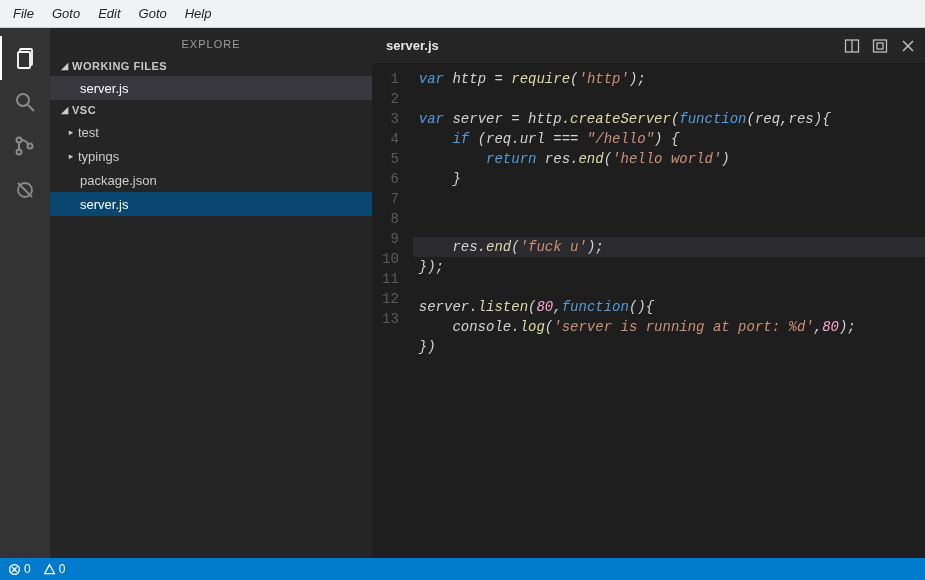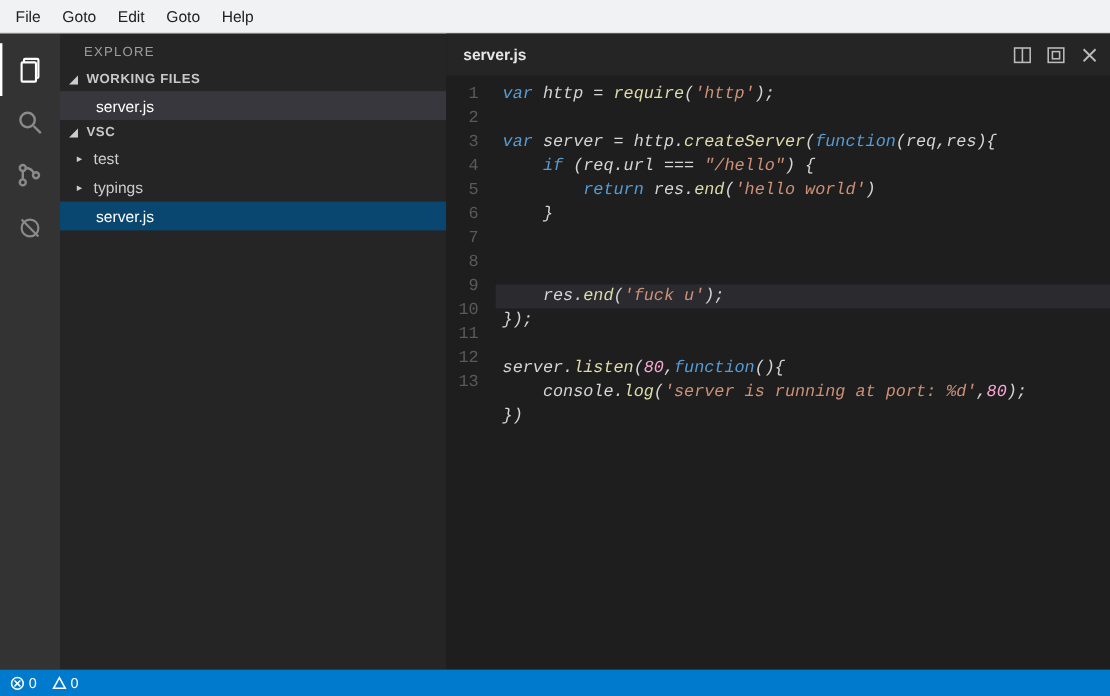--- a/index.html
+++ b/index.html
@@ -13,20 +13,21 @@
   position: relative;
 }
 .menubar {
   height: 28px;
   background: #f1f2f3;
   display: flex;
   align-items: center;
   padding: 0 4px;
   color: #222;
   border-bottom: 1px solid #d0d0d0;
+  font-style: italic;
 }
 .menubar .item {
   padding: 4px 9px;
   cursor: pointer;
   font-size: 13px;
 }
 .main {
   display: flex;
   height: 530px;
 }
@@ -45,20 +46,21 @@
   color: #8a8a8a;
 }
 .activitybar .aicon.active { color: #fff; border-left: 2px solid #fff; }
 .activitybar svg { width: 24px; height: 24px; }
 
 .sidebar {
   width: 322px;
   background: #252526;
   display: flex; flex-direction: column;
   color: #bbbbbb;
+  text-align: center;
 }
 .sidebar-title {
   padding: 10px 20px 6px 20px;
   font-size: 11px;
   letter-spacing: 1px;
   color: #9e9e9e;
 }
 .section-header {
   font-size: 11px;
   font-weight: 700;
@@ -195,20 +197,23 @@
       <span>VSC</span>
     </div>
     <div id="proj-tree">
         <div class="tree-row folder">
           <span class="tw">▸</span>
           <span>test</span>
         </div>
         <div class="tree-row folder">
           <span class="tw">▸</span>
           <span>typings</span>
+        </div>
+        <div class="tree-row file">
+          <span>package.json</span>
         </div>
         <div class="tree-row file active-file">
           <span>server.js</span>
         </div>
       </div>
   </div>
 
   <div class="editor">
     <div class="tabbar">
       <span class="tabname">server.js</span>

